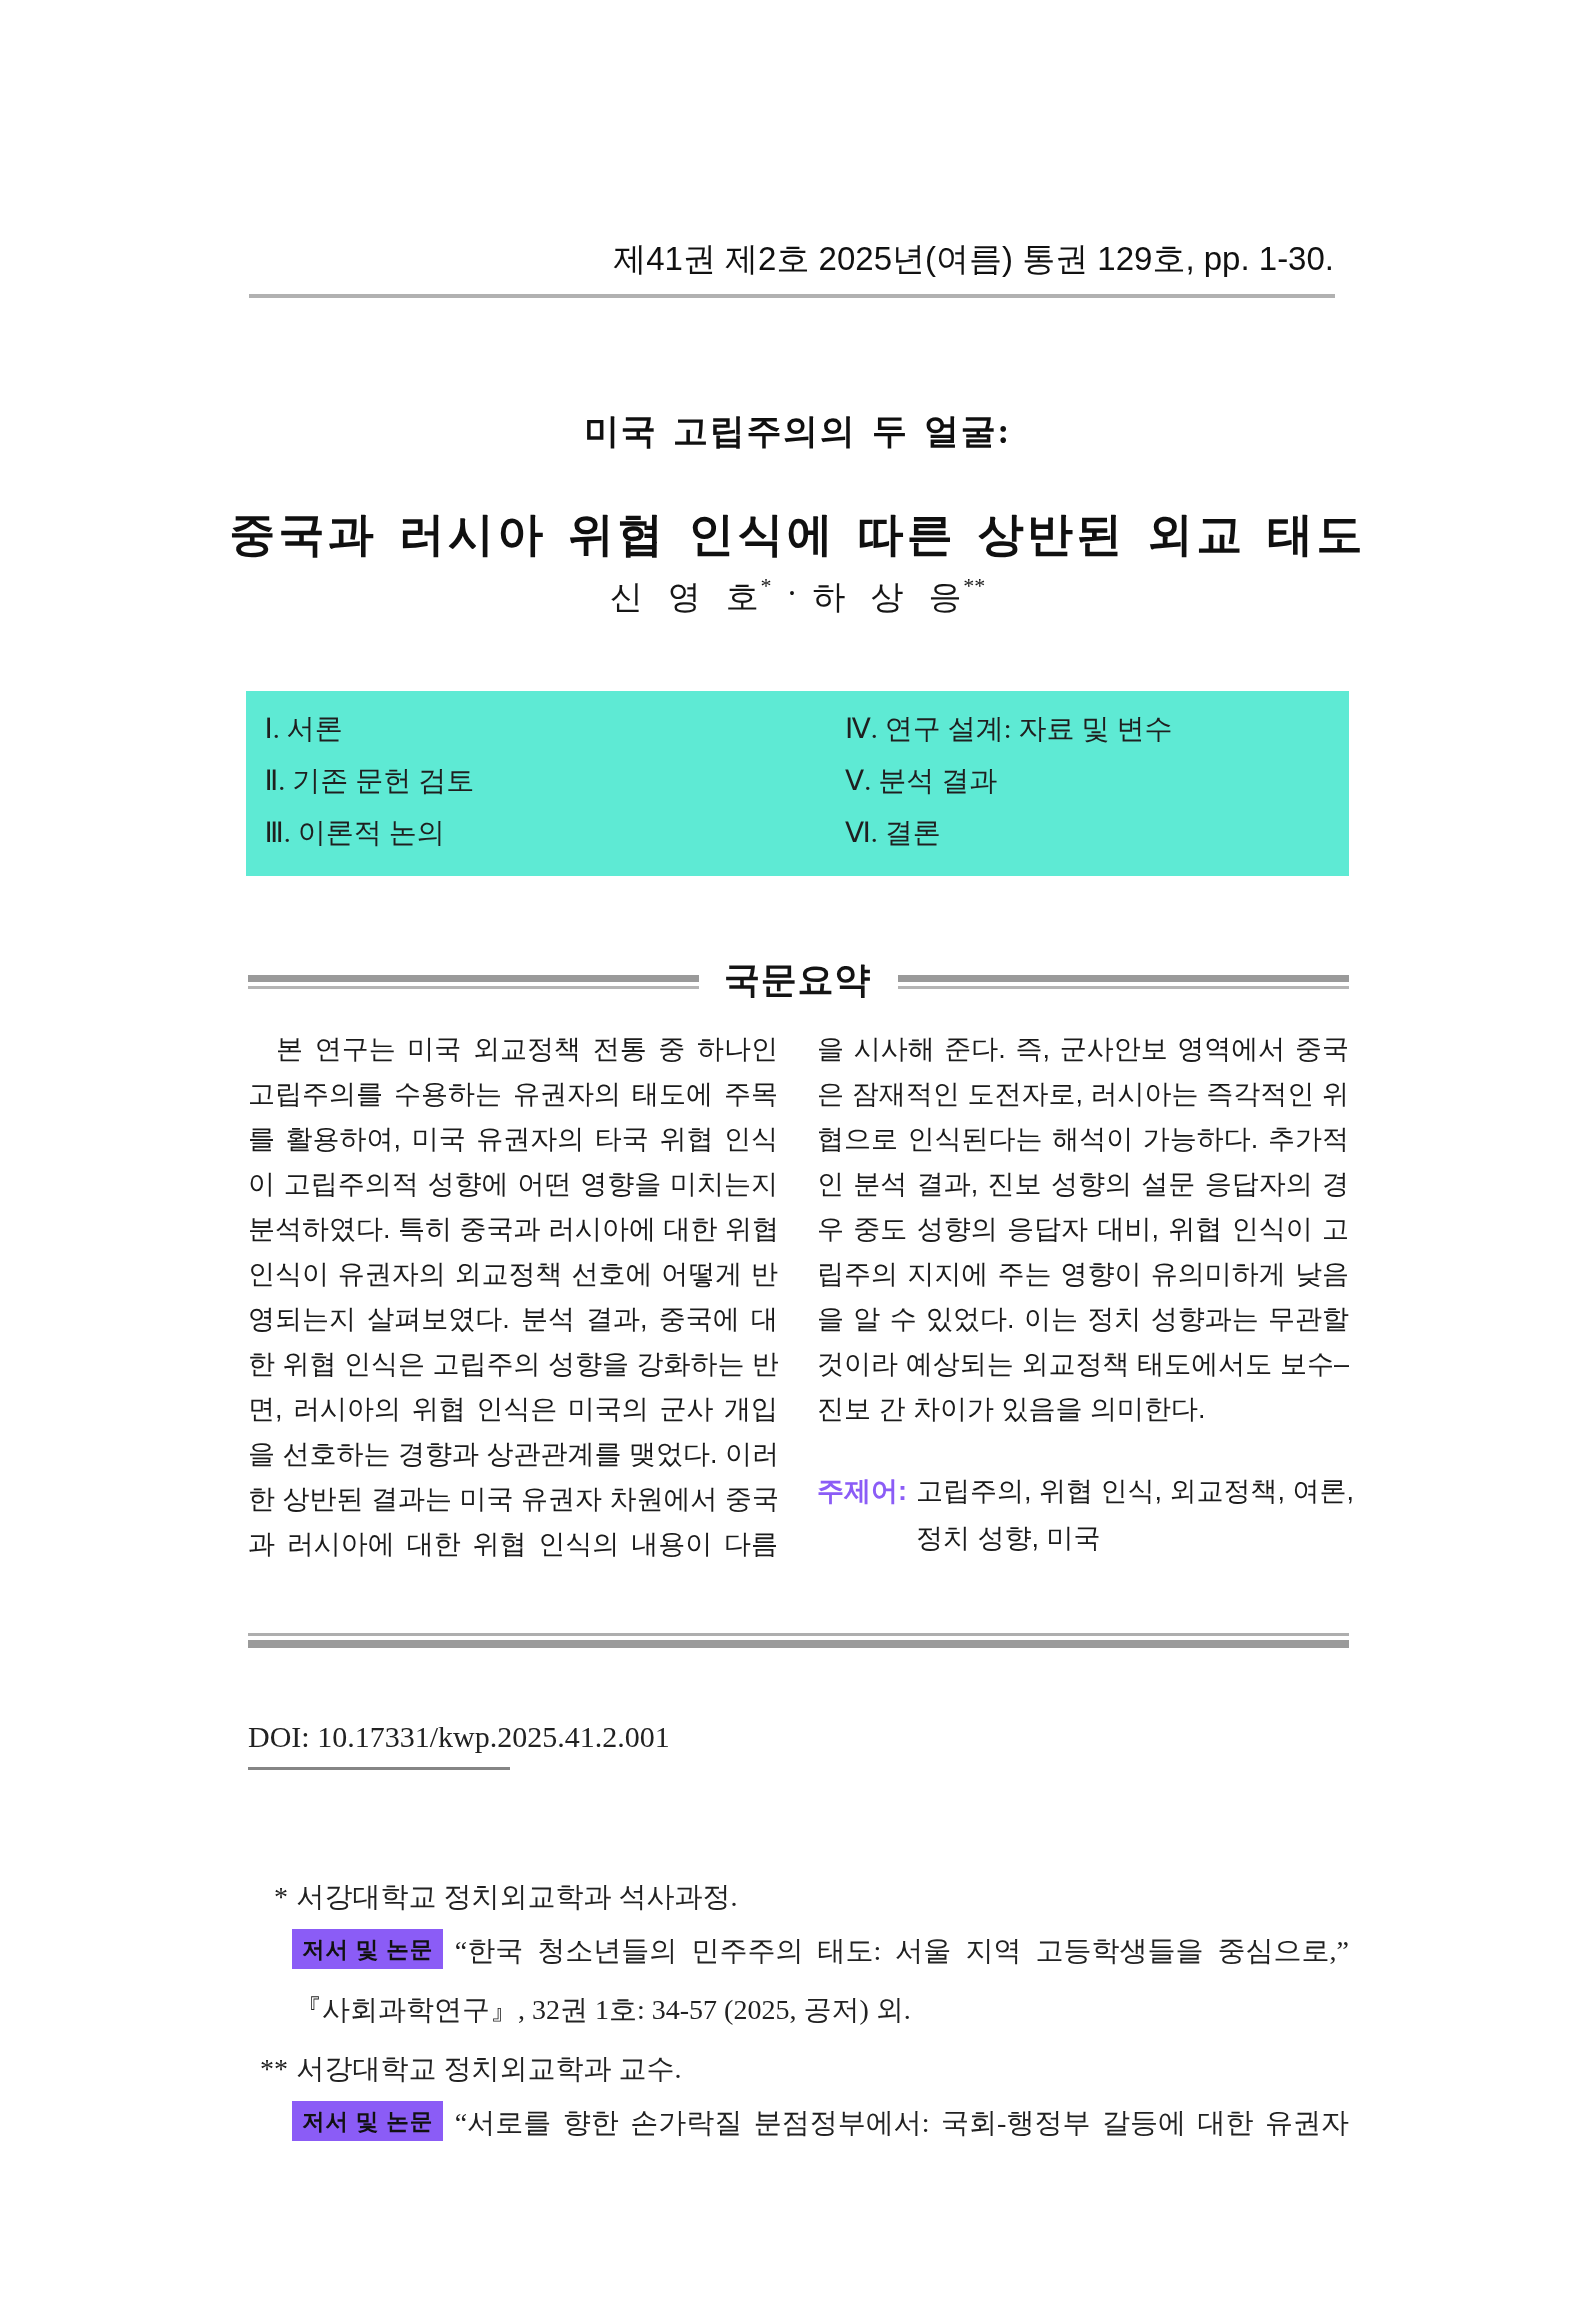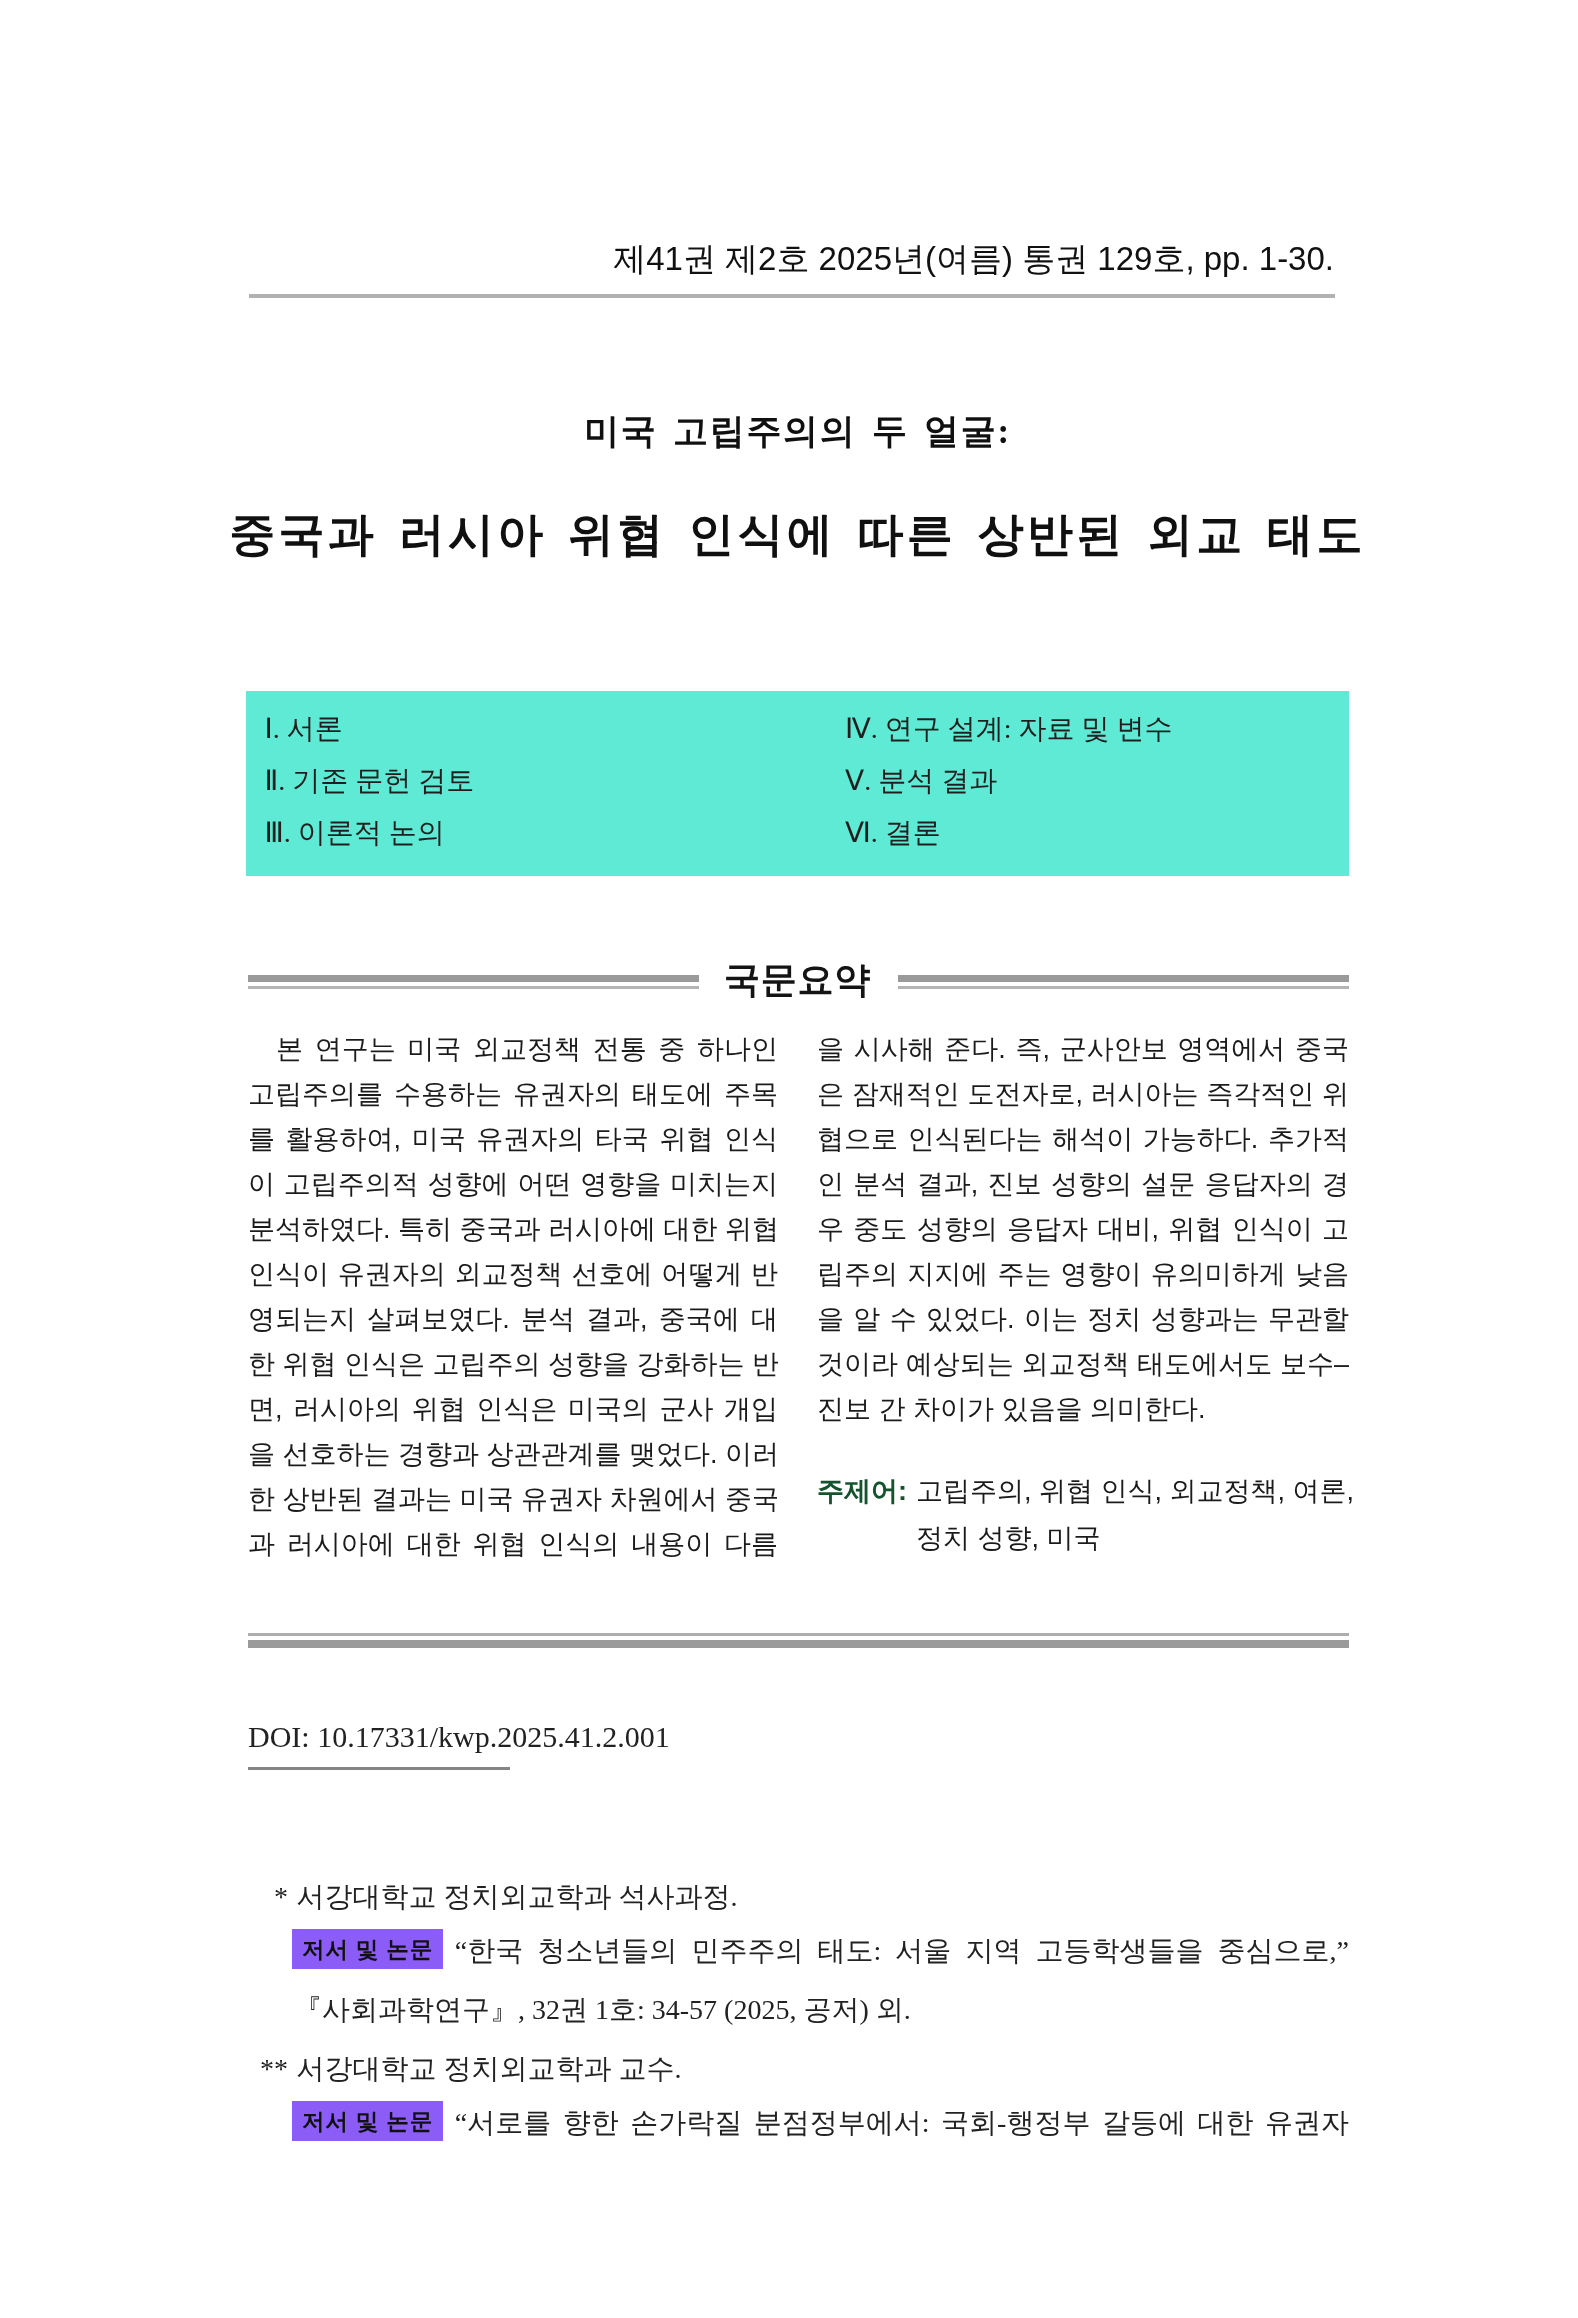--- a/index.html
+++ b/index.html
@@ -79,21 +79,21 @@
   .col-right{left:817px;top:1027px;width:532px;}
 
   
   .keywords{
     left:817px;top:1468px;width:532px;
     font-family:"Liberation Sans", sans-serif;
     font-size:27px;color:#1b1b1b;
   }
   .keywords .kw-line{height:47px;line-height:47px;white-space:nowrap;}
   .kw-row1{position:relative;padding-left:99px;}
-  .kw-label{position:absolute;left:0;top:0;font-weight:bold;color:#14532d;}
+  .kw-label{position:absolute;left:0;top:0;font-weight:bold;color:#8b5cf6;}
   .kw-row2{padding-left:99px;}
 
   
   .rule-thin-bottom{left:248px;top:1633px;width:1101px;height:2.5px;background:#aeaeae;}
   .rule-thick-bottom{left:248px;top:1640px;width:1101px;height:7.5px;background:#9a9a9a;}
 
   
   .fn-separator{left:248px;top:1767px;width:262px;height:3.3px;background:#858585;}
   .doi-line{left:248px;top:1720px;font-size:30px;color:#222;white-space:nowrap;}
   .fn-line{
@@ -132,20 +132,27 @@
 <body>
 
 <div class="page">
 
   <div class="abs journal-info">제41권 제2호 2025년(여름) 통권 129호, pp. 1-30.</div>
   <div class="abs header-rule"></div>
 
   <div class="abs title-line1">미국 고립주의의 두 얼굴:</div>
   <div class="abs title-line2">중국과 러시아 위협 인식에 따른 상반된 외교 태도</div>
 
+  <div class="abs authors">
+    <span class="name">신 영 호</span>
+      <sup>*</sup>
+      <span class="dot-sep">·</span>
+      <span class="name">하 상 응</span>
+      <sup>**</sup>
+  </div>
 
   <div class="abs toc-box">
     <div class="toc-col toc-col-left">
       <div class="toc-item">Ⅰ. 서론</div>
       <div class="toc-item">Ⅱ. 기존 문헌 검토</div>
       <div class="toc-item">Ⅲ. 이론적 논의</div>
     </div>
     <div class="toc-col toc-col-right">
       <div class="toc-item">Ⅳ. 연구 설계: 자료 및 변수</div>
       <div class="toc-item">Ⅴ. 분석 결과</div>

